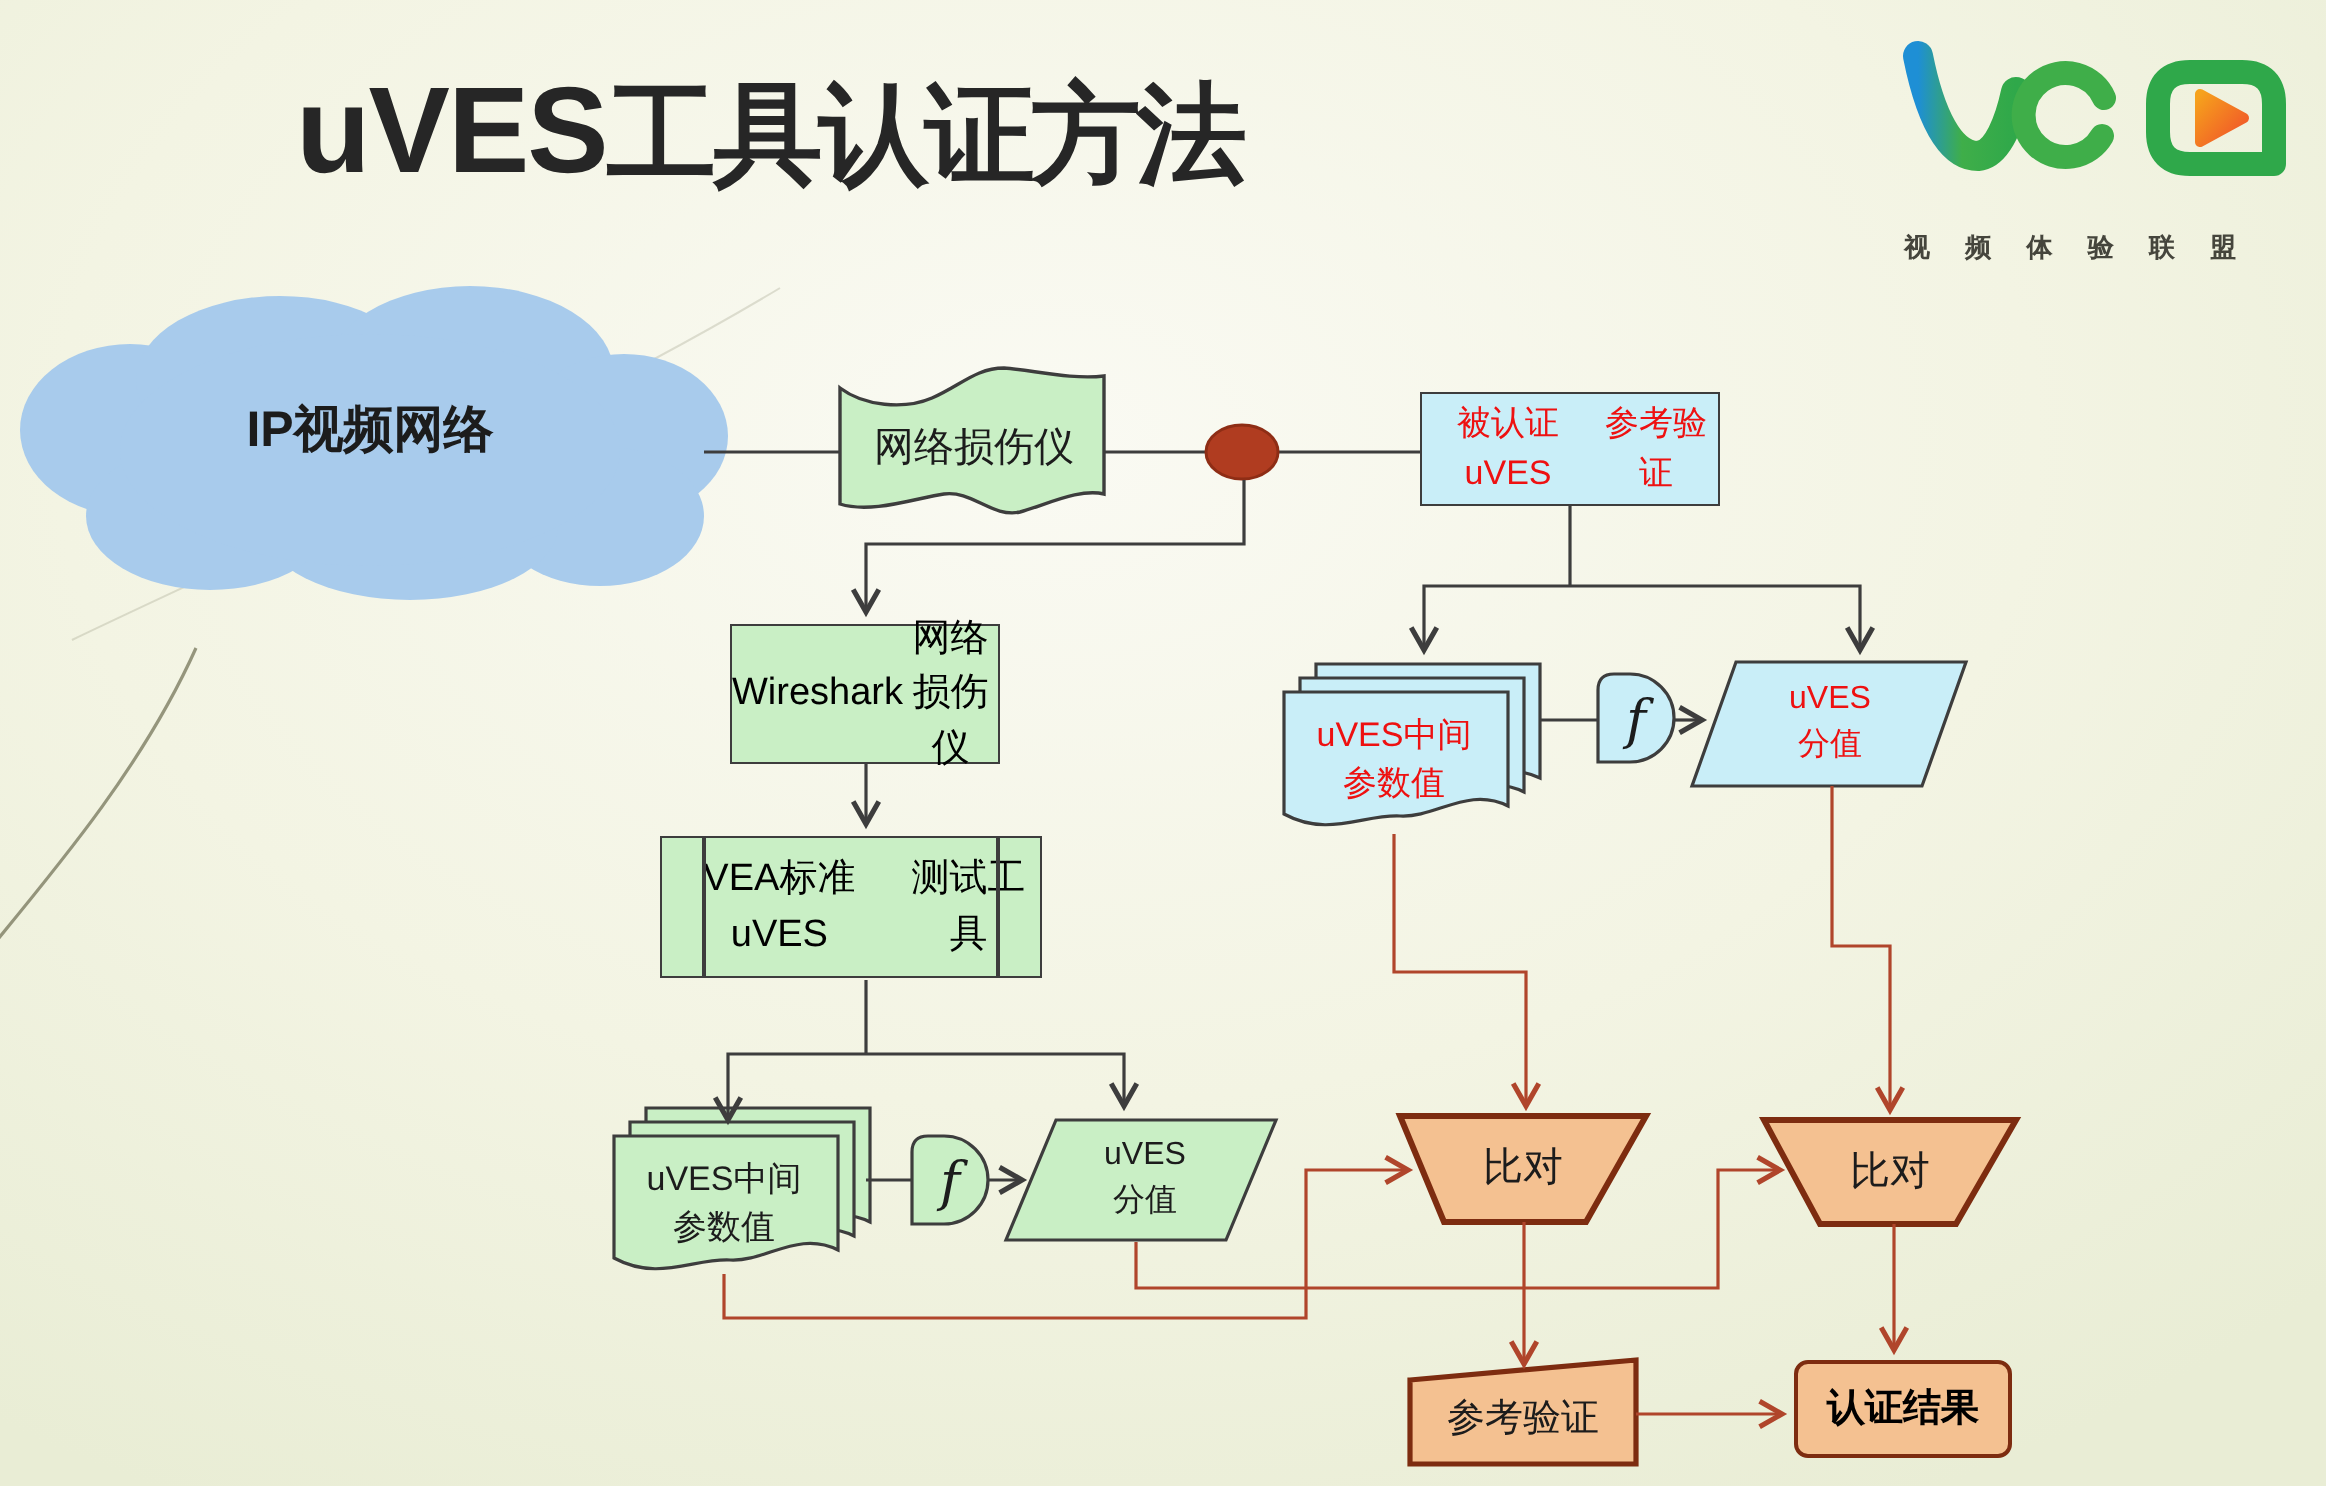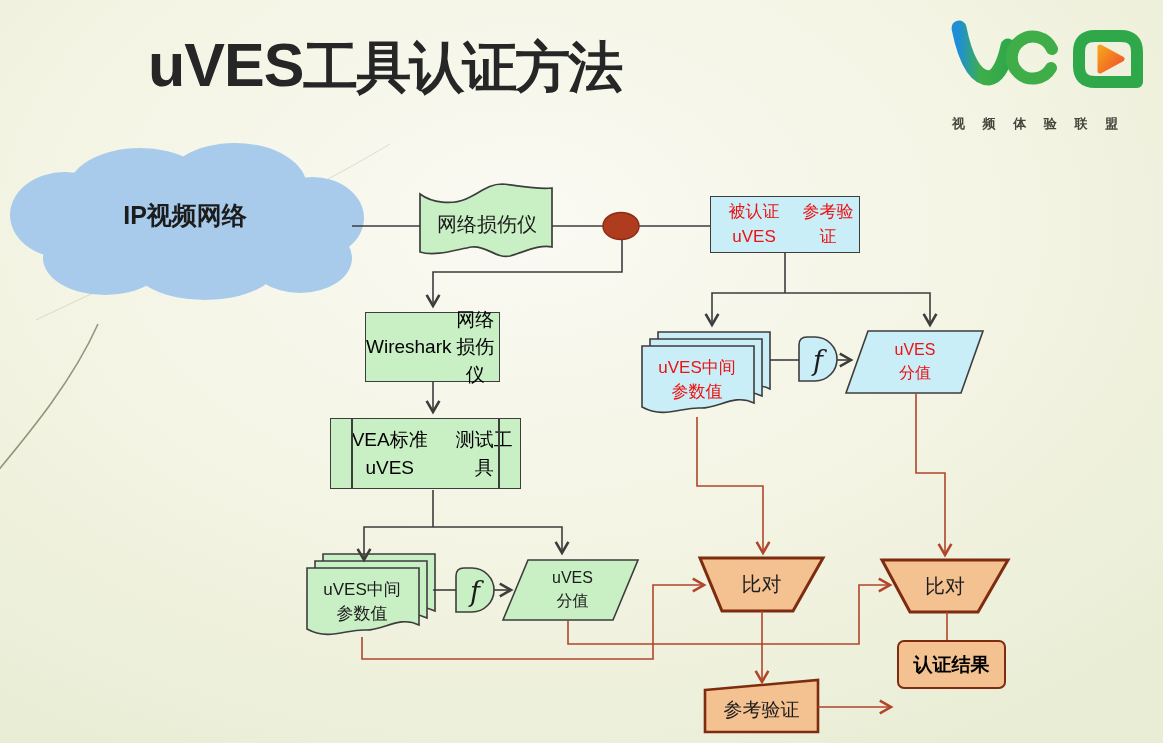--- a/index.html
+++ b/index.html
@@ -171,21 +171,21 @@
     <span>网络损伤仪</span>
   </div>
 
   <div class="box box-green" style="left:330px;top:418px;width:191px;height:71px;font-size:19px;">
     <div class="vbar" style="left:20px;"></div>
     <div class="vbar" style="right:20px;"></div>
     <span>VEA标准uVES</span>
     <span>测试工具</span>
   </div>
 
-  <div class="box" style="left:897px;top:640px;width:109px;height:49px;font-size:19px;font-weight:bold;
+  <div class="box" style="left:897px;top:680px;width:109px;height:49px;font-size:19px;font-weight:bold;
        background:#f4c191;border:2.8px solid #7d2c10;border-radius:7px;">
     <span>认证结果</span>
   </div>
 
   <div class="lbl" style="left:422px;top:208px;width:130px;height:32px;font-size:20px;">
     <span>网络损伤仪</span>
   </div>
 
   <div class="lbl" style="left:95px;top:198px;width:180px;height:36px;font-size:25px;font-weight:bold;">
     <span>IP视频网络</span>

